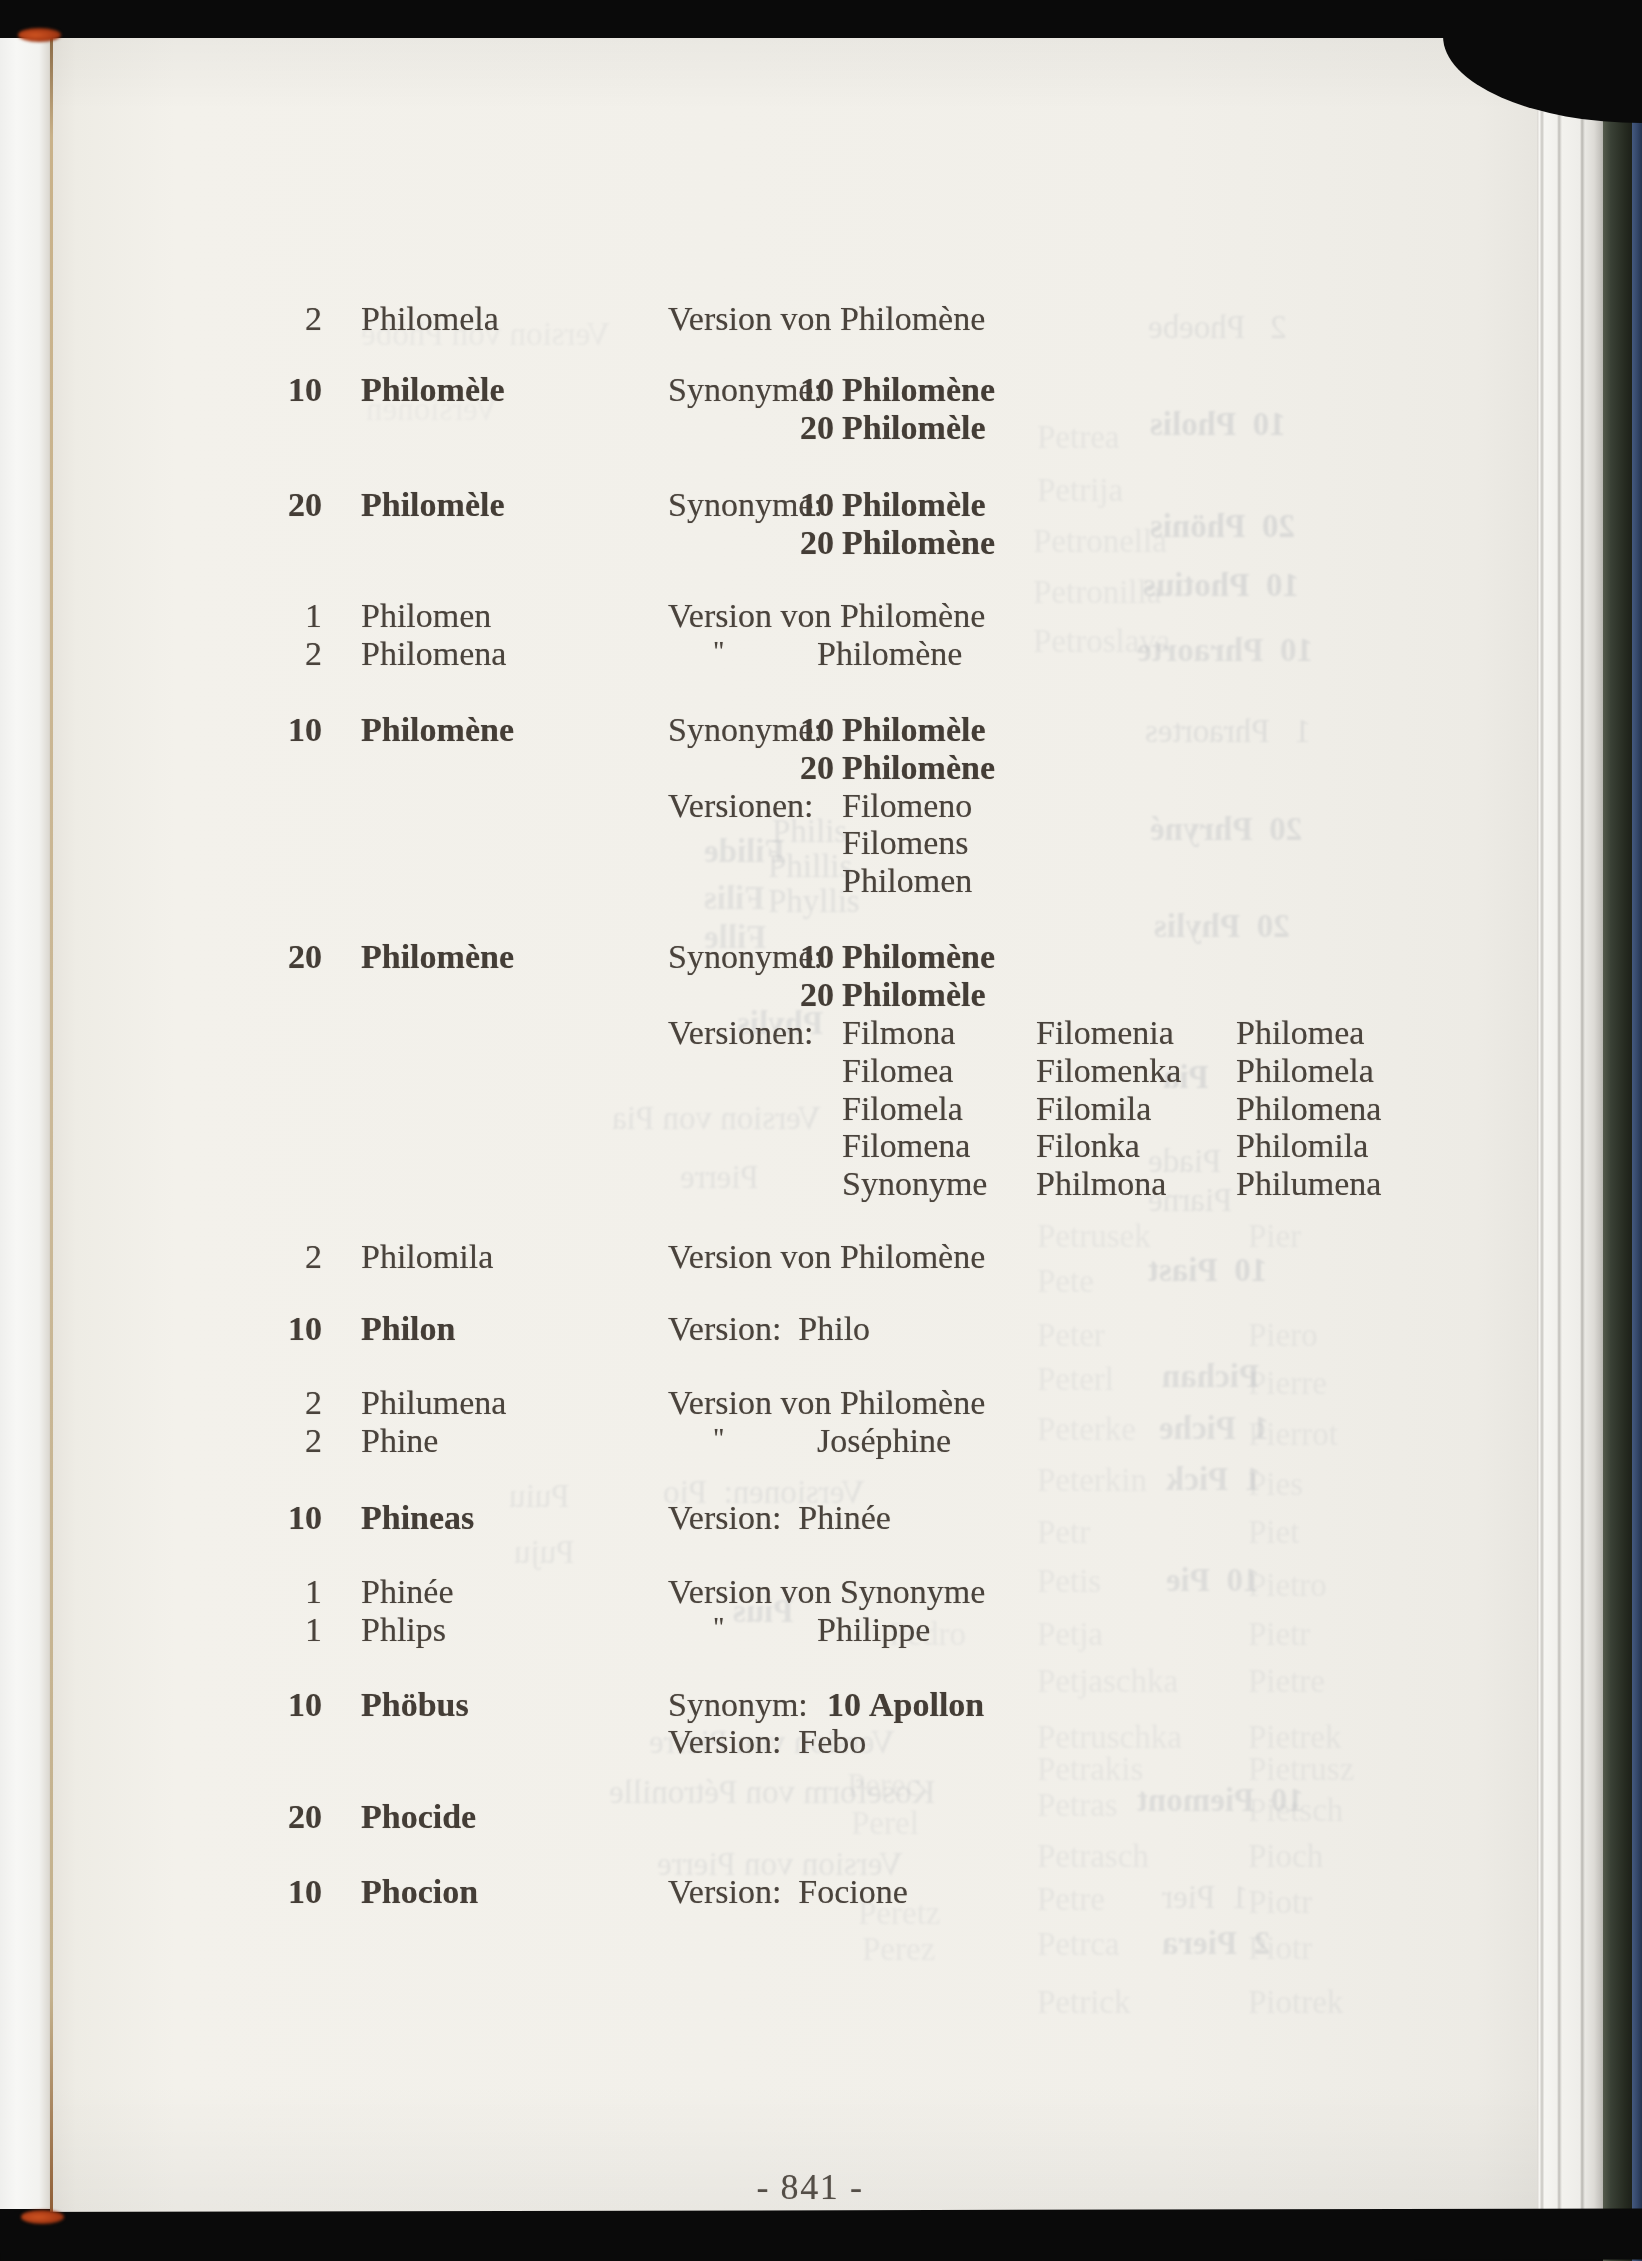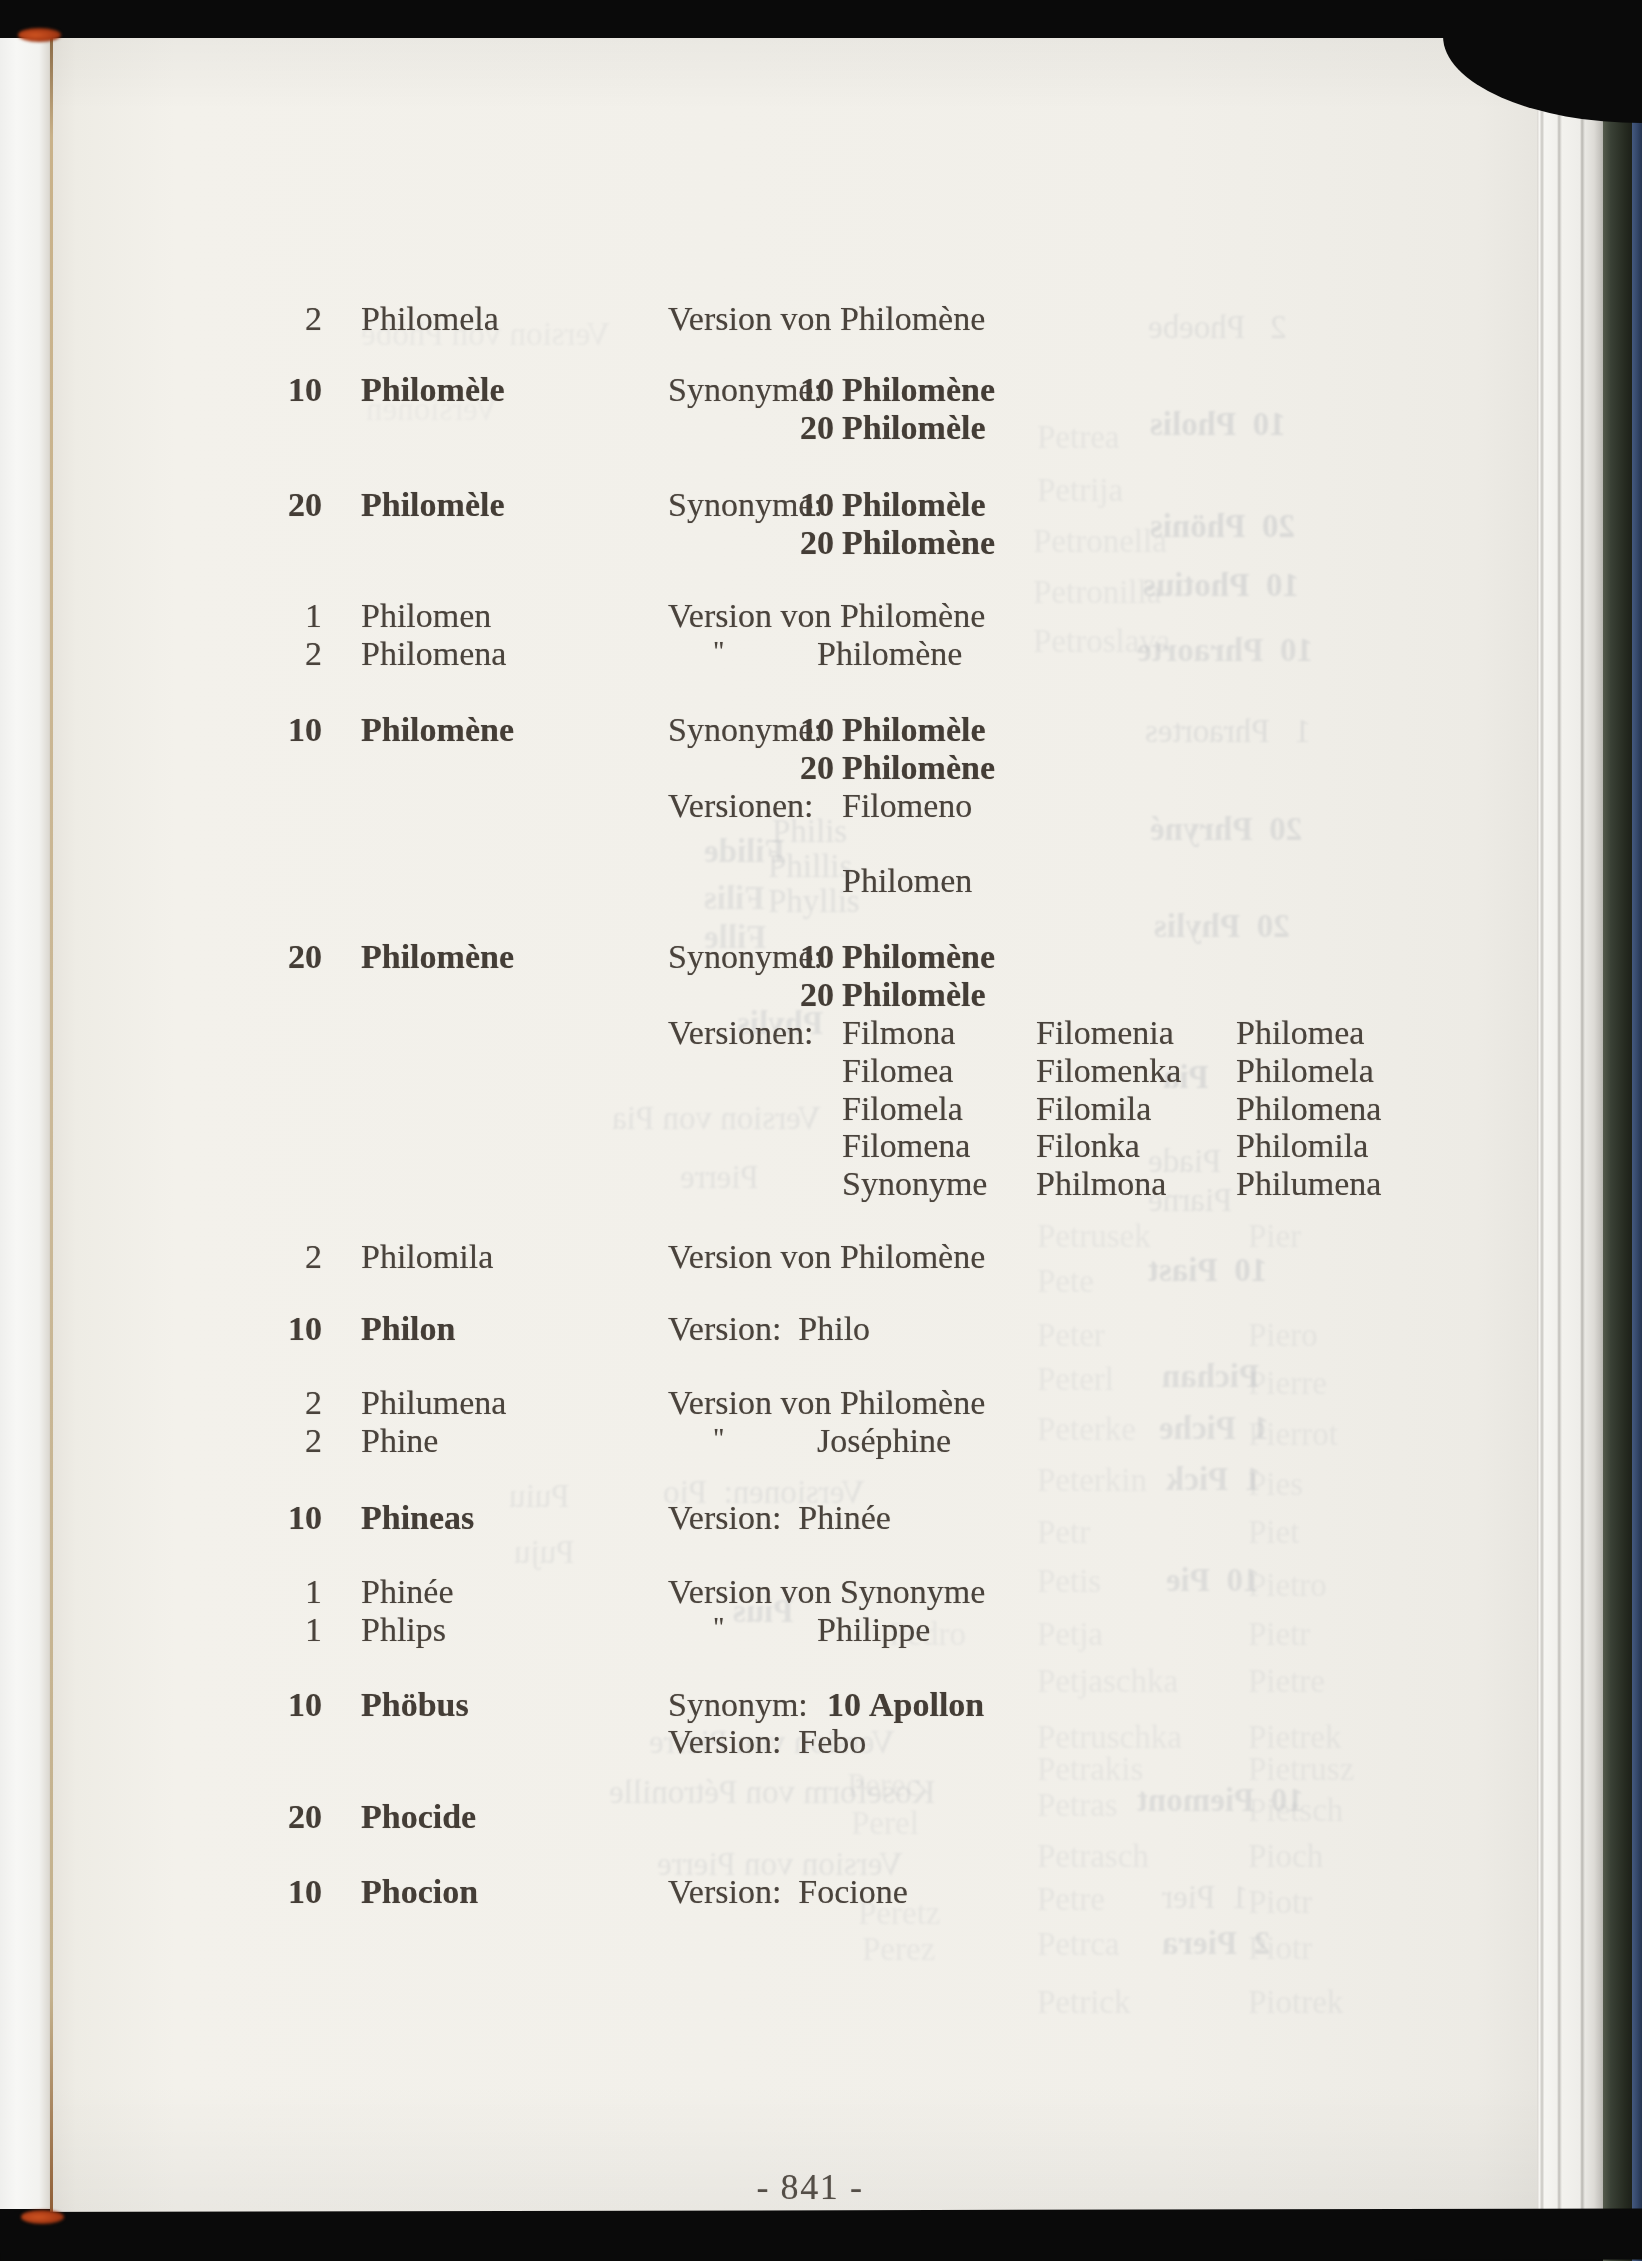--- a/index.html
+++ b/index.html
@@ -159,20 +159,21 @@
       <div class="line" style="top: 300px;"><span class="n">2</span><span class="w">Philomela</span><span class="rt">Version von Philomène</span></div>
       <div class="line" style="top: 371px;"><span class="n b">10</span><span class="w b">Philomèle</span><span class="rl">Synonyme:</span><span class="rn">10</span><span class="rm">Philomène</span></div>
       <div class="line" style="top: 409px;"><span class="rn">20</span><span class="rm">Philomèle</span></div>
       <div class="line" style="top: 486px;"><span class="n b">20</span><span class="w b">Philomèle</span><span class="rl">Synonyme:</span><span class="rn">10</span><span class="rm">Philomèle</span></div>
       <div class="line" style="top: 524px;"><span class="rn">20</span><span class="rm">Philomène</span></div>
       <div class="line" style="top: 597px;"><span class="n">1</span><span class="w">Philomen</span><span class="rt">Version von Philomène</span></div>
       <div class="line" style="top: 635px;"><span class="n">2</span><span class="w">Philomena</span><span class="dt">"</span><span class="dn">Philomène</span></div>
       <div class="line" style="top: 711px;"><span class="n b">10</span><span class="w b">Philomène</span><span class="rl">Synonyme:</span><span class="rn">10</span><span class="rm">Philomèle</span></div>
       <div class="line" style="top: 749px;"><span class="rn">20</span><span class="rm">Philomène</span></div>
       <div class="line" style="top: 787px;"><span class="rl">Versionen:</span><span class="rv">Filomeno</span></div>
+      <div class="line" style="top: 824px;"><span class="rv">Filomens</span></div>
       <div class="line" style="top: 862px;"><span class="rv">Philomen</span></div>
       <div class="line" style="top: 938px;"><span class="n b">20</span><span class="w b">Philomène</span><span class="rl">Synonyme:</span><span class="rn">10</span><span class="rm">Philomène</span></div>
       <div class="line" style="top: 976px;"><span class="rn">20</span><span class="rm">Philomèle</span></div>
       <div class="line" style="top: 1014px;"><span class="rl">Versionen:</span><span class="rv">Filmona</span><span class="c2">Filomenia</span><span class="c3">Philomea</span></div>
       <div class="line" style="top: 1052px;"><span class="rv">Filomea</span><span class="c2">Filomenka</span><span class="c3">Philomela</span></div>
       <div class="line" style="top: 1090px;"><span class="rv">Filomela</span><span class="c2">Filomila</span><span class="c3">Philomena</span></div>
       <div class="line" style="top: 1127px;"><span class="rv">Filomena</span><span class="c2">Filonka</span><span class="c3">Philomila</span></div>
       <div class="line" style="top: 1165px;"><span class="rv">Synonyme</span><span class="c2">Philmona</span><span class="c3">Philumena</span></div>
       <div class="line" style="top: 1238px;"><span class="n">2</span><span class="w">Philomila</span><span class="rt">Version von Philomène</span></div>
       <div class="line" style="top: 1310px;"><span class="n b">10</span><span class="w b">Philon</span><span class="rt">Version:  Philo</span></div>

